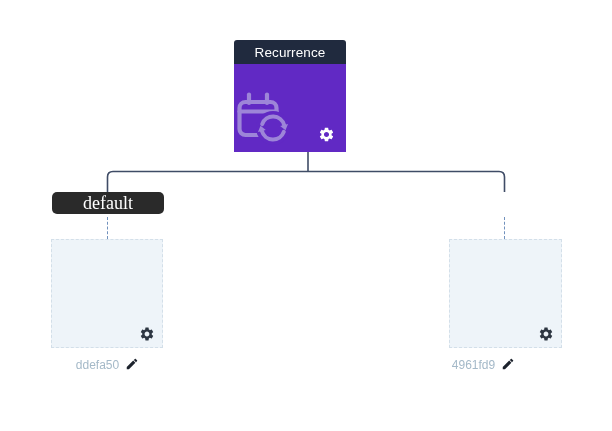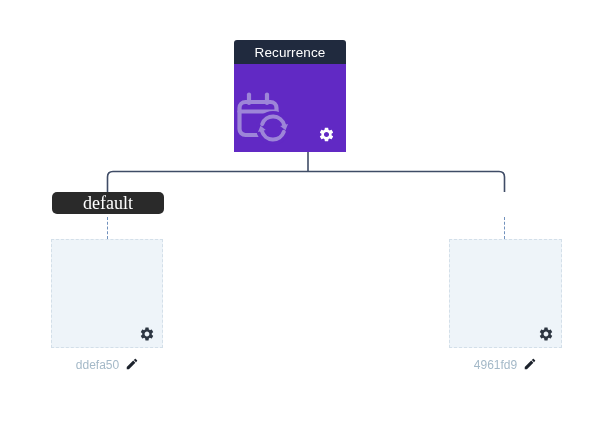--- a/index.html
+++ b/index.html
@@ -46,21 +46,21 @@
   }
   .slot.left{left:51px;}
   .slot.right{left:449px;width:113px;}
   .gear-slot{position:absolute;right:7px;bottom:5px;width:16px;height:16px;color:var(--gear-dark);cursor:pointer;}
 
   .caption{
     position:absolute;top:355px;width:161px;text-align:center;
     font-size:12px;line-height:21.5px;color:var(--muted-text);
   }
   .caption.left{left:27px;}
-  .caption.right{left:425px;}
+  .caption.right{left:403px;}
   .cap-name{white-space:nowrap;}
   .pencil{width:14px;height:14px;margin-left:6px;vertical-align:-2px;color:var(--pencil-color);cursor:pointer;}
   .hidden-defs{position:absolute;width:0;height:0;overflow:hidden;}
 </style>
 </head>
 <body>
 
 <svg class="hidden-defs" aria-hidden="true">
   <defs>
     <symbol id="sym-gear" viewBox="0 0 24 24">

